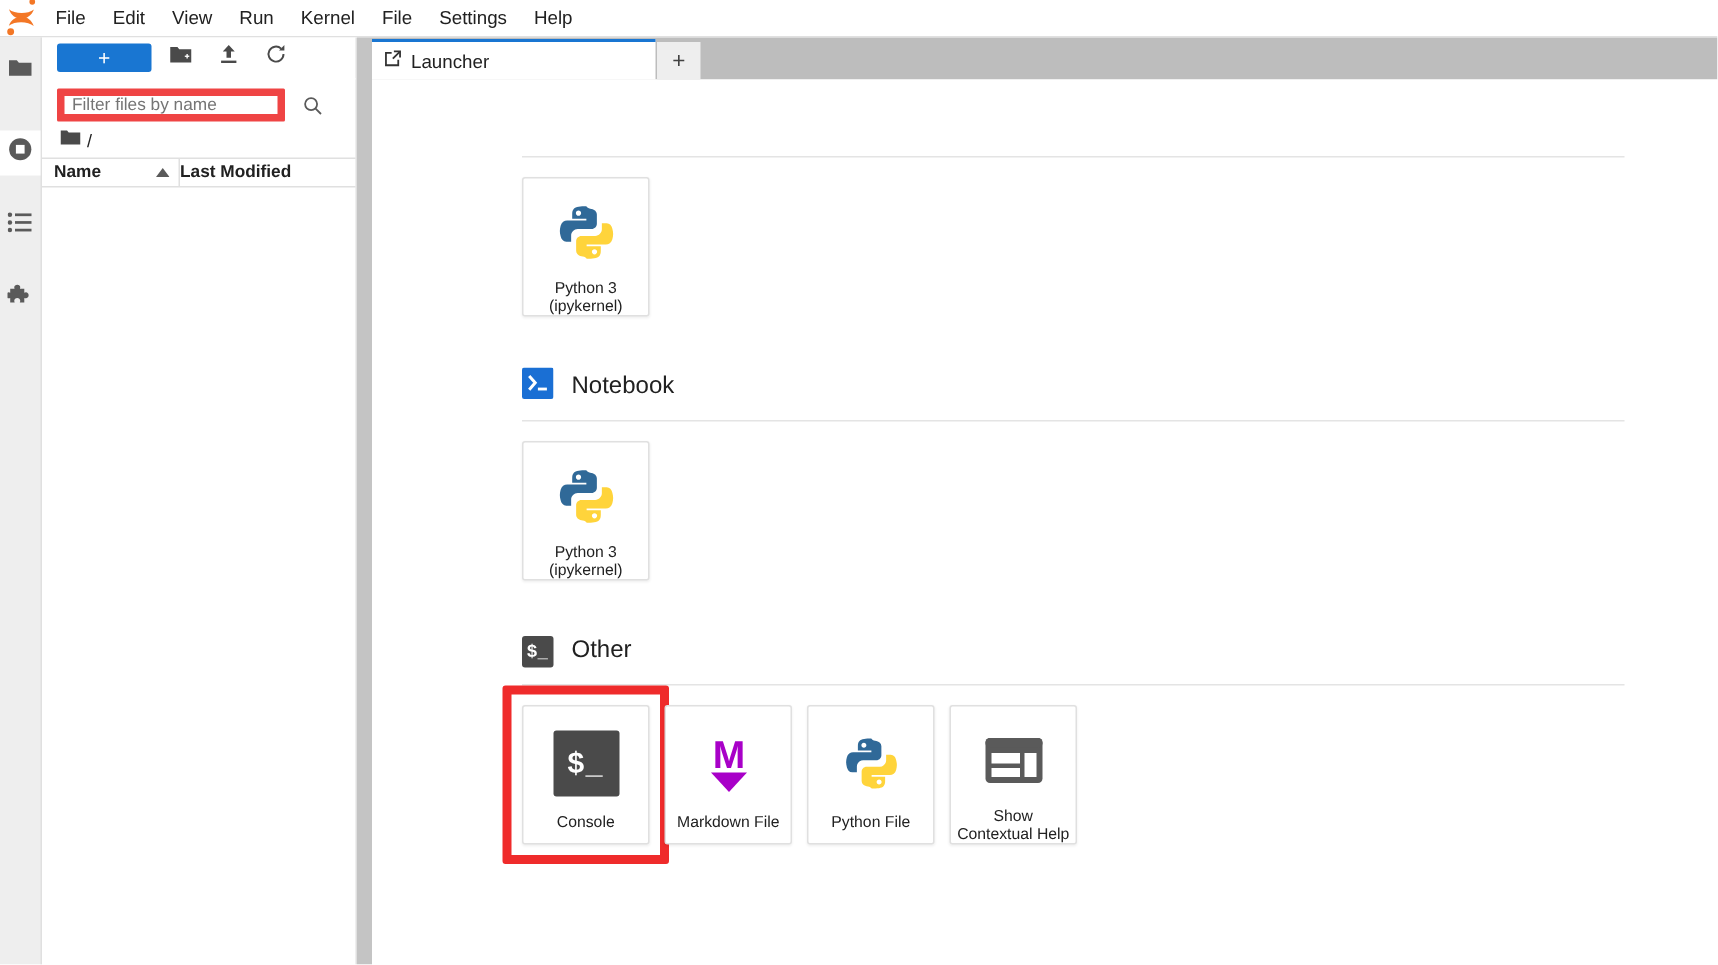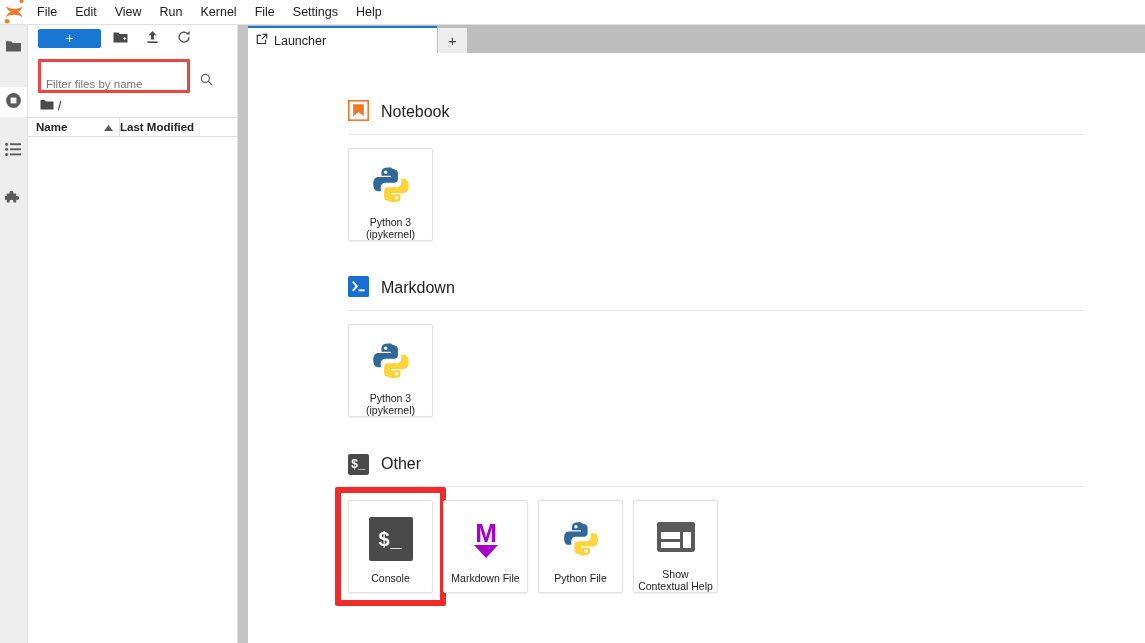--- a/index.html
+++ b/index.html
@@ -49,22 +49,22 @@
     width: 63px; height: 19px; background: #1976d2; border-radius: 2px;
     color: #ffffff; font-size: 14px; line-height: 18px; text-align: center;
     cursor: pointer; margin-left: 6px; font-weight: 400;
   }
   .fb-icon-btn {
     width: 26px; height: 22px; display: flex; align-items: center;
     justify-content: center; cursor: pointer; margin-left: 6px;
   }
   .fb-filter-wrap { padding: 6px 8px 2px 10px; }
   .fb-filter {
-    width: 152px; height: 34px; border: 3px solid #ef4444; border-radius: 1px;
-    display: flex; align-items: flex-end; padding: 0 5px; background: #fff;
+    width: 152px; height: 22px; border: 5px solid #ef4444; border-radius: 1px;
+    display: flex; align-items: flex-start; padding: 0 5px; background: #fff;
   }
   .fb-filter input {
     border: none; outline: none; font-size: 11.5px; color: #424242;
     flex: 1; font-family: "Liberation Sans", sans-serif; background: transparent;
   }
   .fb-filter input::placeholder { color: #757575; }
   .fb-breadcrumb {
     display: flex; align-items: center; gap: 4px; padding: 4px 0 4px 12px;
     height: 22px;
   }
@@ -296,29 +296,20 @@
         </span>
 
         <span>Launcher</span>
       </div>
       <div class="tab-add">+</div>
     </div>
 
     <div class="launcher">
 
       <div class="section">
-        <div class="section-head">
-          <span>
-            <svg width="21" height="21" viewBox="0 0 21 21">
-              <rect x="0.8" y="0.8" width="19.4" height="19.4" fill="none" stroke="#f37726" stroke-width="1.6"></rect>
-              <path fill="#f37726" d="M5.2 4.2h10.6v12l-5.3-4.1-5.3 4.1z"></path>
-            </svg>
-          </span>
-          <span class="section-title">Notebook</span>
-        </div>
         <div class="section-rule"></div>
         <div class="card-row">
           <div class="card-wrap">
             <div class="card">
               <div class="card-icon">
                 <svg width="42" height="42" viewBox="0 0 48 48">
                   <path fill="#306998" d="M23.8 4c-4.3 0-8 .4-9.4 1.9-1.1 1.1-1.3 2.4-1.3 4.3v3.3h10.8v1.4H9.3c-2.3 0-4.3 1.4-5 4-.8 3-.8 4.9 0 8 .6 2.4 2 4.1 4.3 4.1h3.7v-4.6c0-2.6 2.3-5 5-5h10.6c2.2 0 4-1.8 4-4V10.2c0-2.2-1.8-3.8-4-4.2-1.4-.2-2.9-.3-4.1-2zm-5.9 3.3c1.1 0 2 .9 2 2s-.9 2-2 2-2-.9-2-2 .9-2 2-2z"></path>
                   <path fill="#ffd43b" d="M24.2 44c4.3 0 8-.4 9.4-1.9 1.1-1.1 1.3-2.4 1.3-4.3v-3.3H24.1v-1.4h14.6c2.3 0 4.3-1.4 5-4 .8-3 .8-4.9 0-8-.6-2.4-2-4.1-4.3-4.1h-3.7v4.6c0 2.6-2.3 5-5 5H20.1c-2.2 0-4 1.8-4 4v7.3c0 2.2 1.8 3.8 4 4.2 1.4.2 2.9.3 4.1 1.9zm5.9-3.3c-1.1 0-2-.9-2-2s.9-2 2-2 2 .9 2 2-.9 2-2 2z"></path>
                 </svg>
               </div>
@@ -331,21 +322,21 @@
 
       <div class="section" style="margin-top:32px">
         <div class="section-head">
           <span>
             <svg width="21" height="21" viewBox="0 0 21 21">
               <rect width="21" height="21" rx="1.5" fill="#1a6fd4"></rect>
               <path d="M4.8 5.6l4 4.6-4 4.6" fill="none" stroke="#fff" stroke-width="2"></path>
               <rect x="10.6" y="13.4" width="6" height="1.9" fill="#fff"></rect>
             </svg>
           </span>
-          <span class="section-title">Markdown</span>
+          <span class="section-title">Notebook</span>
         </div>
         <div class="section-rule"></div>
         <div class="card-row">
           <div class="card-wrap">
             <div class="card">
               <div class="card-icon">
                 <svg width="42" height="42" viewBox="0 0 48 48">
                   <path fill="#306998" d="M23.8 4c-4.3 0-8 .4-9.4 1.9-1.1 1.1-1.3 2.4-1.3 4.3v3.3h10.8v1.4H9.3c-2.3 0-4.3 1.4-5 4-.8 3-.8 4.9 0 8 .6 2.4 2 4.1 4.3 4.1h3.7v-4.6c0-2.6 2.3-5 5-5h10.6c2.2 0 4-1.8 4-4V10.2c0-2.2-1.8-3.8-4-4.2-1.4-.2-2.9-.3-4.1-2zm-5.9 3.3c1.1 0 2 .9 2 2s-.9 2-2 2-2-.9-2-2 .9-2 2-2z"></path>
                   <path fill="#ffd43b" d="M24.2 44c4.3 0 8-.4 9.4-1.9 1.1-1.1 1.3-2.4 1.3-4.3v-3.3H24.1v-1.4h14.6c2.3 0 4.3-1.4 5-4 .8-3 .8-4.9 0-8-.6-2.4-2-4.1-4.3-4.1h-3.7v4.6c0 2.6-2.3 5-5 5H20.1c-2.2 0-4 1.8-4 4v7.3c0 2.2 1.8 3.8 4 4.2 1.4.2 2.9.3 4.1 1.9zm5.9-3.3c-1.1 0-2-.9-2-2s.9-2 2-2 2 .9 2 2-.9 2-2 2z"></path>
                 </svg>

